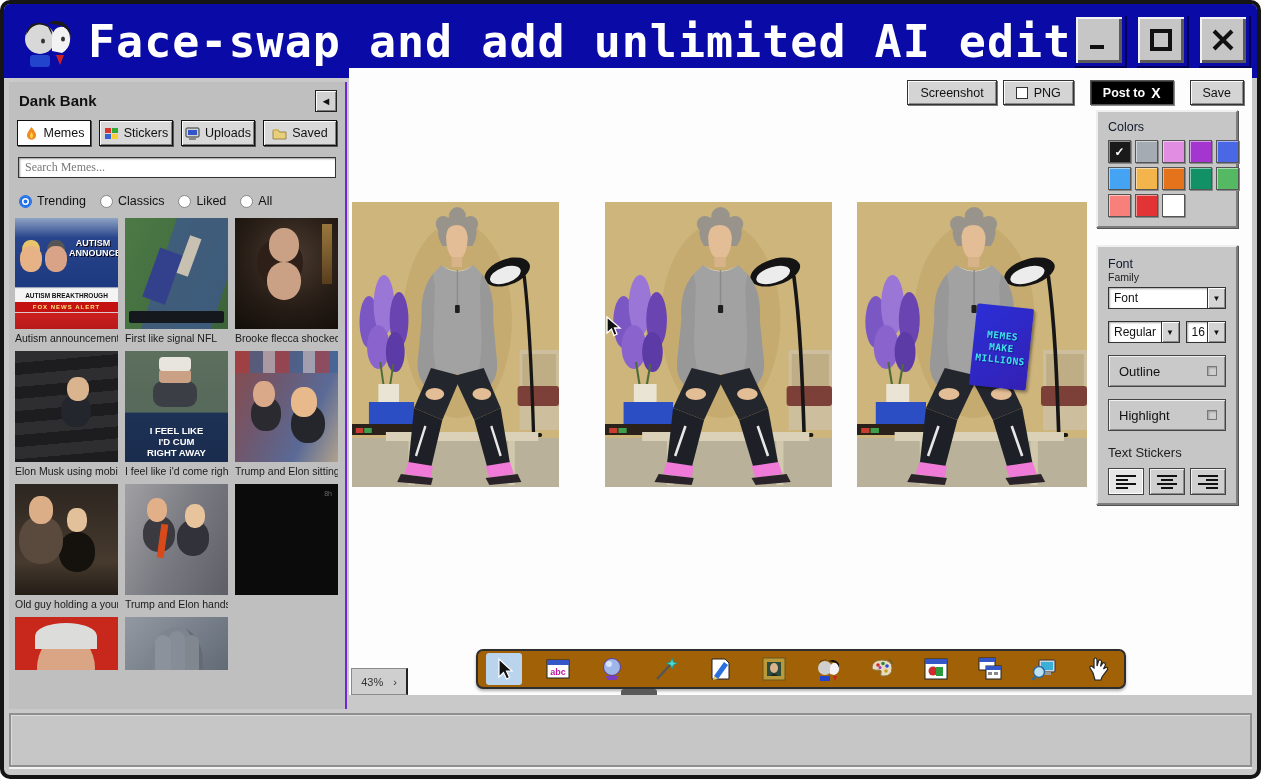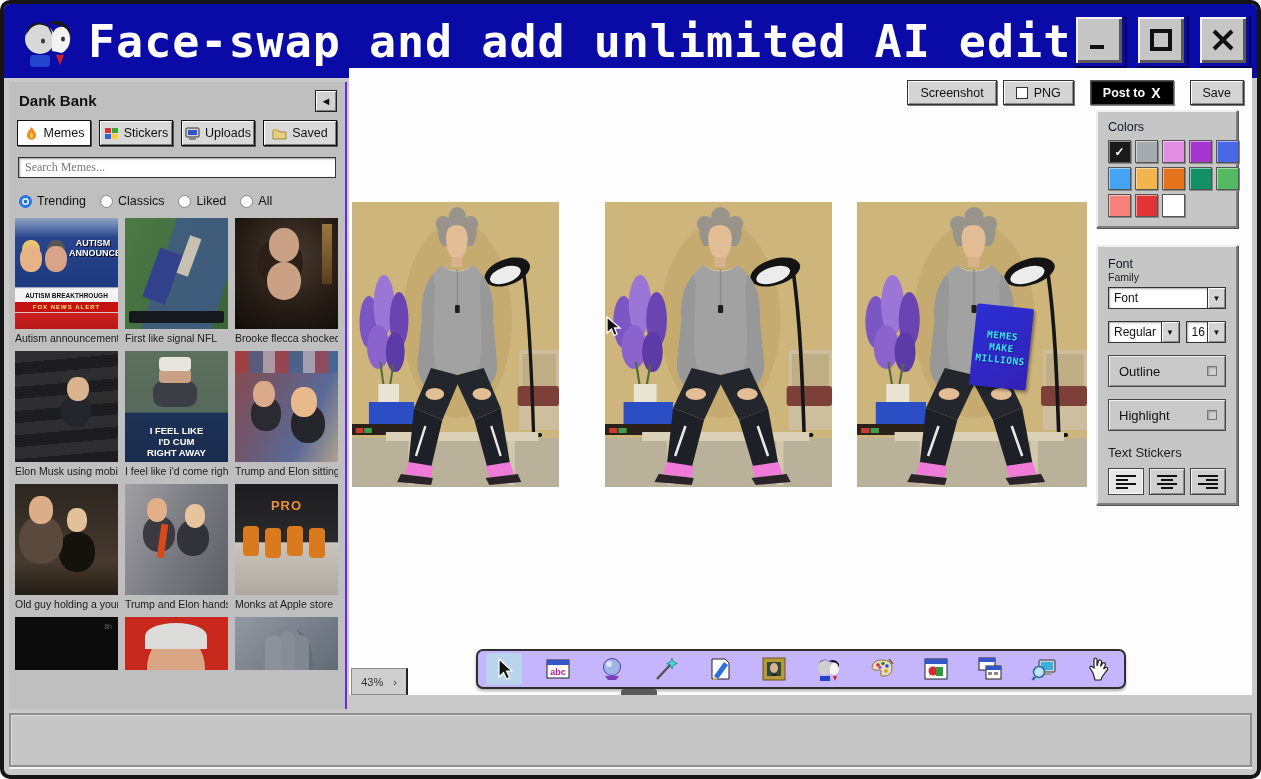--- a/index.html
+++ b/index.html
@@ -173,21 +173,21 @@
           border-radius:2px; box-shadow:2px 2px 3px rgba(0,0,0,.35);
           display:flex; flex-direction:column; align-items:center; justify-content:center; gap:1px; }
   .book span { color:#3fe3ea; font-weight:bold; font-size:9.5px; font-family:"DejaVu Sans Mono", monospace;
                letter-spacing:0.5px; text-shadow:1px 1px 0 #151a8c; }
 
   .zoom-tab { position:absolute; left:2px; bottom:0; width:57px; height:27px; background:#cfcfcf;
               border:1px solid #8a8a8a; border-right:2px solid #222; display:flex; align-items:center;
               justify-content:center; gap:10px; font-size:11px; color:#333; cursor:pointer; }
 
   .toolbar { position:absolute; left:50%; transform:translateX(-50%); bottom:6px; height:40px;
-             background:#c4b5fd; border:2px solid #2e2e2e; border-radius:7px;
+             background:#a16207; border:2px solid #2e2e2e; border-radius:7px;
              box-shadow:0 2px 3px rgba(0,0,0,.3); display:flex; align-items:center; gap:18px; padding:0 8px; }
   .tool { width:36px; height:32px; border-radius:3px; display:flex; align-items:center; justify-content:center;
           cursor:pointer; }
   .tool.selected { background:#b9d4ec; }
   .tool svg { width:26px; height:26px; }
   .toolbar-handle { position:absolute; bottom:0; left:272px; width:36px; height:6px; background:#5a5a5a;
                     border-radius:3px 3px 0 0; }
 
   .mouse-cursor { position:absolute; left:257px; top:248px; width:16px; height:22px; pointer-events:none; }
 
@@ -392,26 +392,20 @@
       </div>
       <div class="cell">
         <div class="thumb t6"></div>
         <div class="cap">Old guy holding a young ...</div>
       </div>
       <div class="cell">
         <div class="thumb t7"></div>
         <div class="cap">Trump and Elon handsha..</div>
       </div>
       <div class="cell">
-        <div class="thumb t8">
-          <div class="t8-pro">PRO</div>
-        </div>
-        <div class="cap">Monks at Apple store</div>
-      </div>
-      <div class="cell">
         <div class="thumb t9">
           <div class="tstamp">8h</div>
 
         </div>
 
       </div>
       <div class="cell">
         <div class="thumb t10"></div>
 
       </div>

